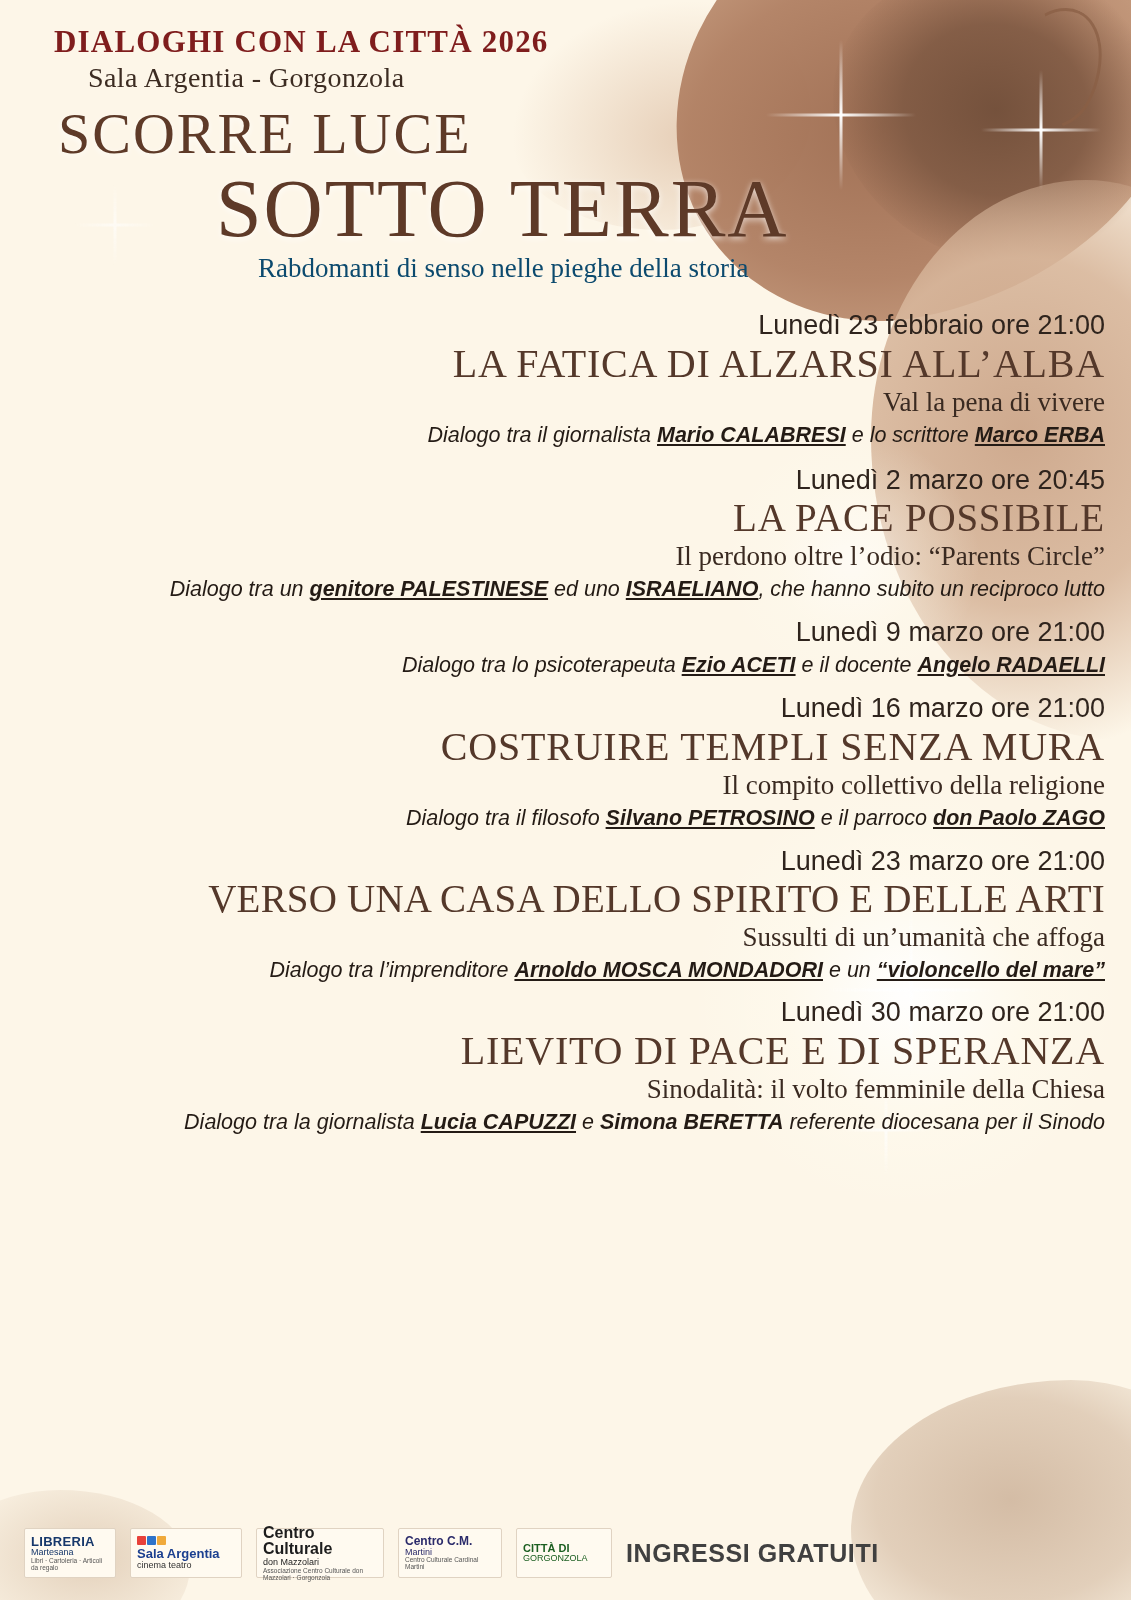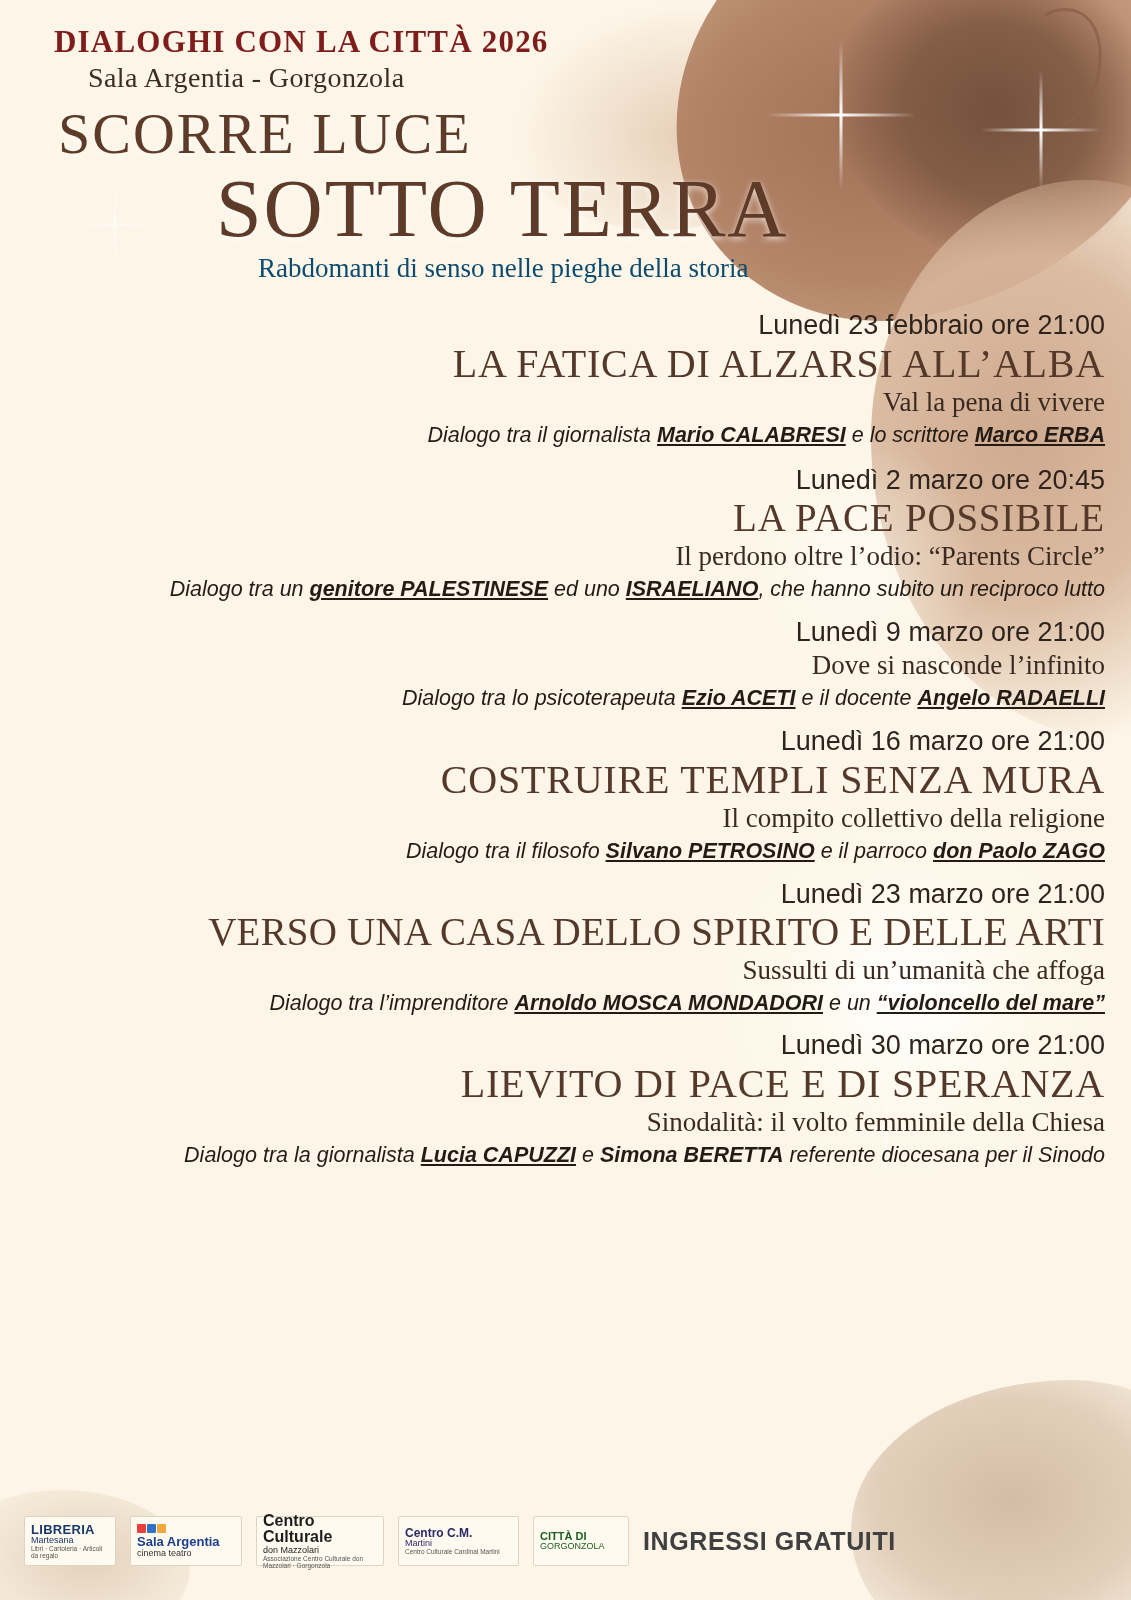--- a/index.html
+++ b/index.html
@@ -193,21 +193,21 @@
 
   
   .e0 { margin-bottom: 16px; }
   .e1 .ev-title { font-size: 39px; }
   .e2 .ev-title { font-size: 39px; }
   .e4 .ev-title { font-size: 39px; letter-spacing: .2px; }
 
   
   .footer {
     position: absolute;
-    left: 0; right: 0; bottom: 16px;
+    left: 0; right: 0; bottom: 4px;
     height: 86px;
     z-index: 3;
     display: flex;
     align-items: center;
     padding: 0 24px;
     box-sizing: border-box;
     gap: 14px;
   }
   .logo {
     height: 50px;
@@ -226,21 +226,21 @@
   .logo .l2 { font-size: 9px; }
   .logo .l3 { font-size: 6.5px; color: #555; }
 
   .logo-libreria { width: 92px; color: #17386b; }
   .logo-libreria .l1 { letter-spacing: .3px; }
   .logo-sala { width: 112px; }
   .logo-sala .l1 { color: #1b3f8f; }
   .logo-sala .l2 { color: #333; }
   .logo-mazzolari { width: 128px; color: #1d1d1d; }
   .logo-mazzolari .l1 { font-size: 16px; }
-  .logo-martini { width: 121px; color: #2a2a6a; }
+  .logo-martini { width: 104px; color: #2a2a6a; }
   .logo-martini .l1 { font-size: 12px; }
   .logo-citta { width: 96px; color: #1b5e20; }
   .logo-citta .l1 { font-size: 11px; }
 
   .swatches { display: flex; gap: 1px; margin-bottom: 2px; }
   .sw { width: 9px; height: 9px; border-radius: 1px; }
 
   .ingressi {
     font-family: "Liberation Sans", sans-serif;
     font-weight: bold;
@@ -289,21 +289,20 @@
 
     <div class="event e1">
       <div class="ev-date">Lunedì 2 marzo ore 20:45</div>
       <div class="ev-title">LA PACE POSSIBILE</div>
       <div class="ev-sub">Il perdono oltre l’odio: “Parents Circle”</div>
       <div class="ev-line"><span>Dialogo tra un </span><b>genitore PALESTINESE</b><span> ed uno </span><b>ISRAELIANO</b><span>, che hanno subito un reciproco lutto</span></div>
     </div>
 
     <div class="event e2">
       <div class="ev-date">Lunedì 9 marzo ore 21:00</div>
-      <div class="ev-sub">Dove si nasconde l’infinito</div>
       <div class="ev-line"><span>Dialogo tra lo psicoterapeuta </span><b>Ezio ACETI</b><span> e il docente </span><b>Angelo RADAELLI</b><span></span></div>
     </div>
 
     <div class="event e3">
       <div class="ev-date">Lunedì 16 marzo ore 21:00</div>
       <div class="ev-title">COSTRUIRE TEMPLI SENZA MURA</div>
       <div class="ev-sub">Il compito collettivo della religione</div>
       <div class="ev-line"><span>Dialogo tra il filosofo </span><b>Silvano PETROSINO</b><span> e il parroco </span><b>don Paolo ZAGO</b><span></span></div>
     </div>
 

